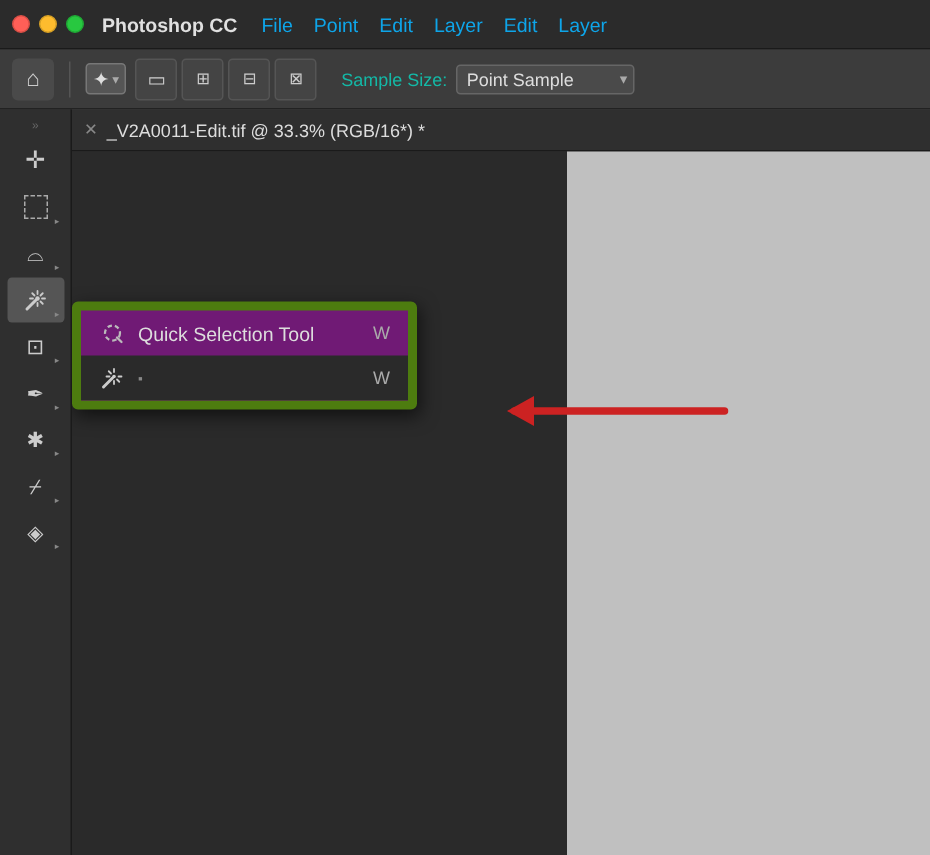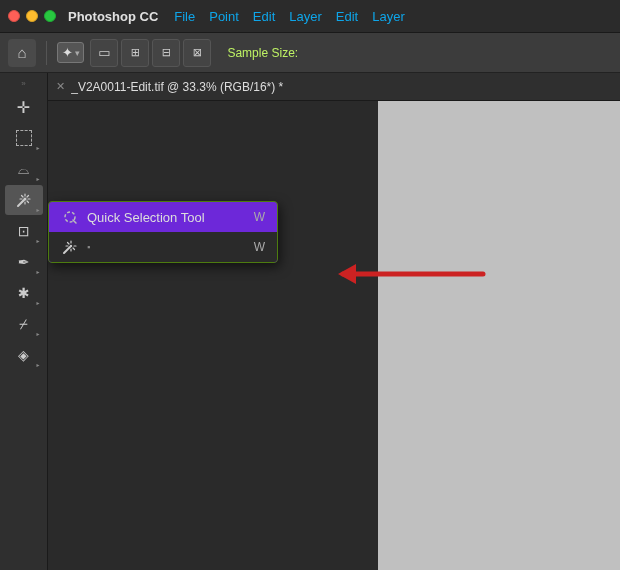--- a/index.html
+++ b/index.html
@@ -69,21 +69,21 @@
     }
     .opt-tool-btn {
       width: 28px; height: 28px;
       display: flex; align-items: center; justify-content: center;
       cursor: pointer; color: #ccc; font-size: 13px;
       border-radius: 3px;
       border: 1px solid #555;
       background: #444;
     }
     .sample-size-label {
-      font-size: 12px; color: #bef264; margin-left: 10px;
+      font-size: 12px; color: #14b8a6; margin-left: 10px;
     }
     .sample-size-select {
       background: #4a4a4a;
       border: 1px solid #666;
       color: #ddd;
       font-size: 12px;
       padding: 2px 6px;
       border-radius: 3px;
       cursor: pointer;
       appearance: none;
@@ -169,22 +169,22 @@
       background: #c0c0c0;
       height: 100%;
     }
 
     
     #context-menu {
       position: absolute;
       left: 48px;
       top: 28px + 135px;
       z-index: 100;
-      background: #6d28d9;
-      border: 1px solid #4d7c0f;
+      background: #701a75;
+      border: 6px solid #4d7c0f;
       border-radius: 4px;
       box-shadow: 2px 4px 12px rgba(0,0,0,0.6);
       width: 230px;
       overflow: hidden;
     }
     .ctx-item {
       display: flex;
       align-items: center;
       padding: 6px 12px;
       cursor: pointer;
@@ -238,20 +238,28 @@
     </div>
     <div class="opt-tool-btn">
       <span style="font-size:11px;">⊟</span>
     </div>
     <div class="opt-tool-btn">
       <span style="font-size:11px;">⊠</span>
     </div>
   </div>
 
   <span class="sample-size-label">Sample Size:</span>
+  <div class="select-wrapper">
+    <select class="sample-size-select">
+      <option>Point Sample</option>
+      <option>3 by 3 Average</option>
+      <option>5 by 5 Average</option>
+      <option>11 by 11 Average</option>
+    </select>
+  </div>
 </div>
 
 <div id="main">
 
   <div id="sidebar">
 
     <div style="width:30px;height:12px;display:flex;align-items:center;justify-content:center;margin-bottom:2px;">
       <span style="font-size:8px;color:#666;">»</span>
     </div>
 

